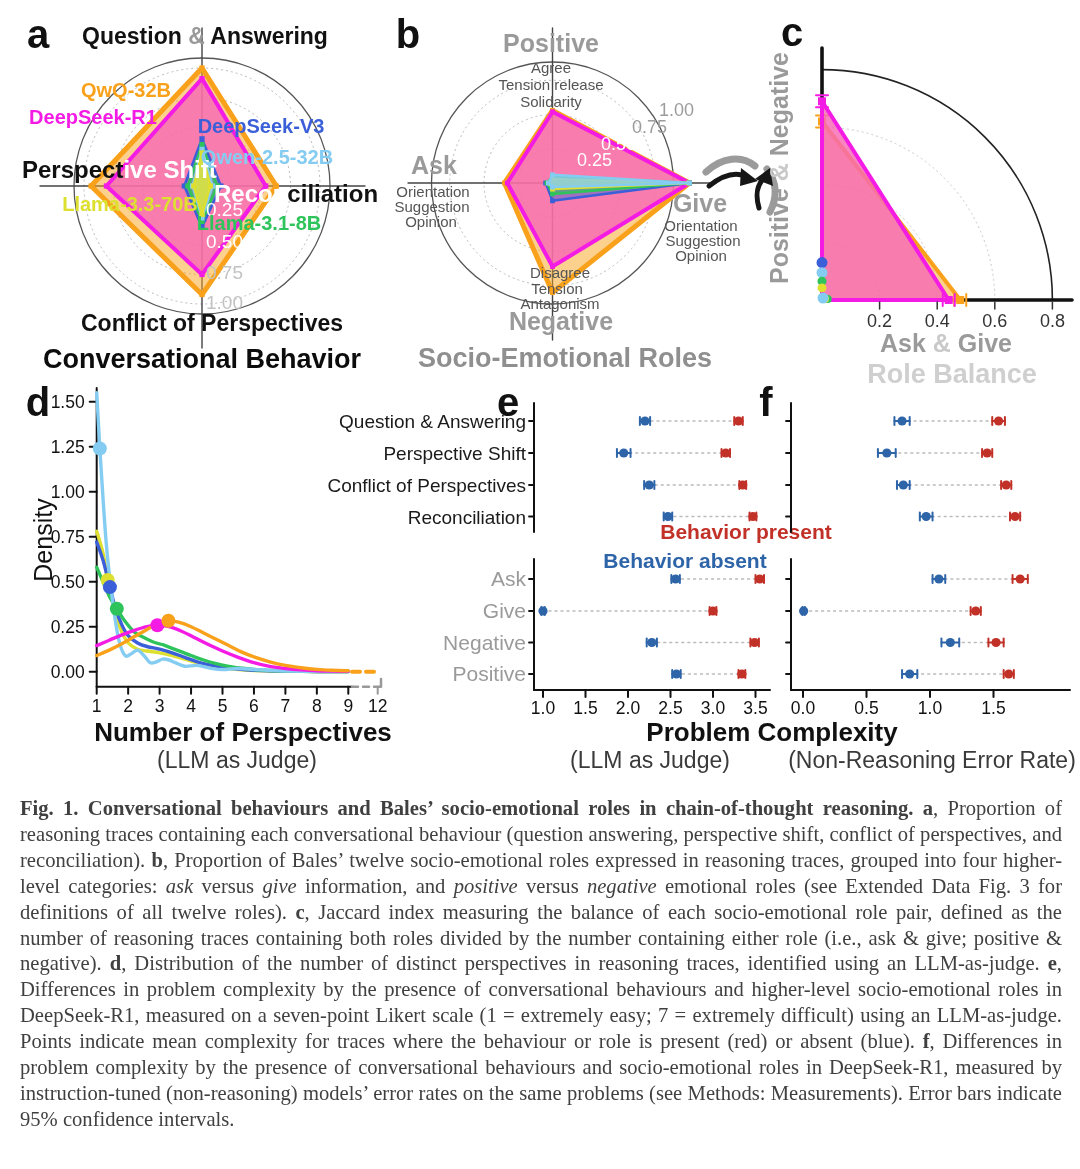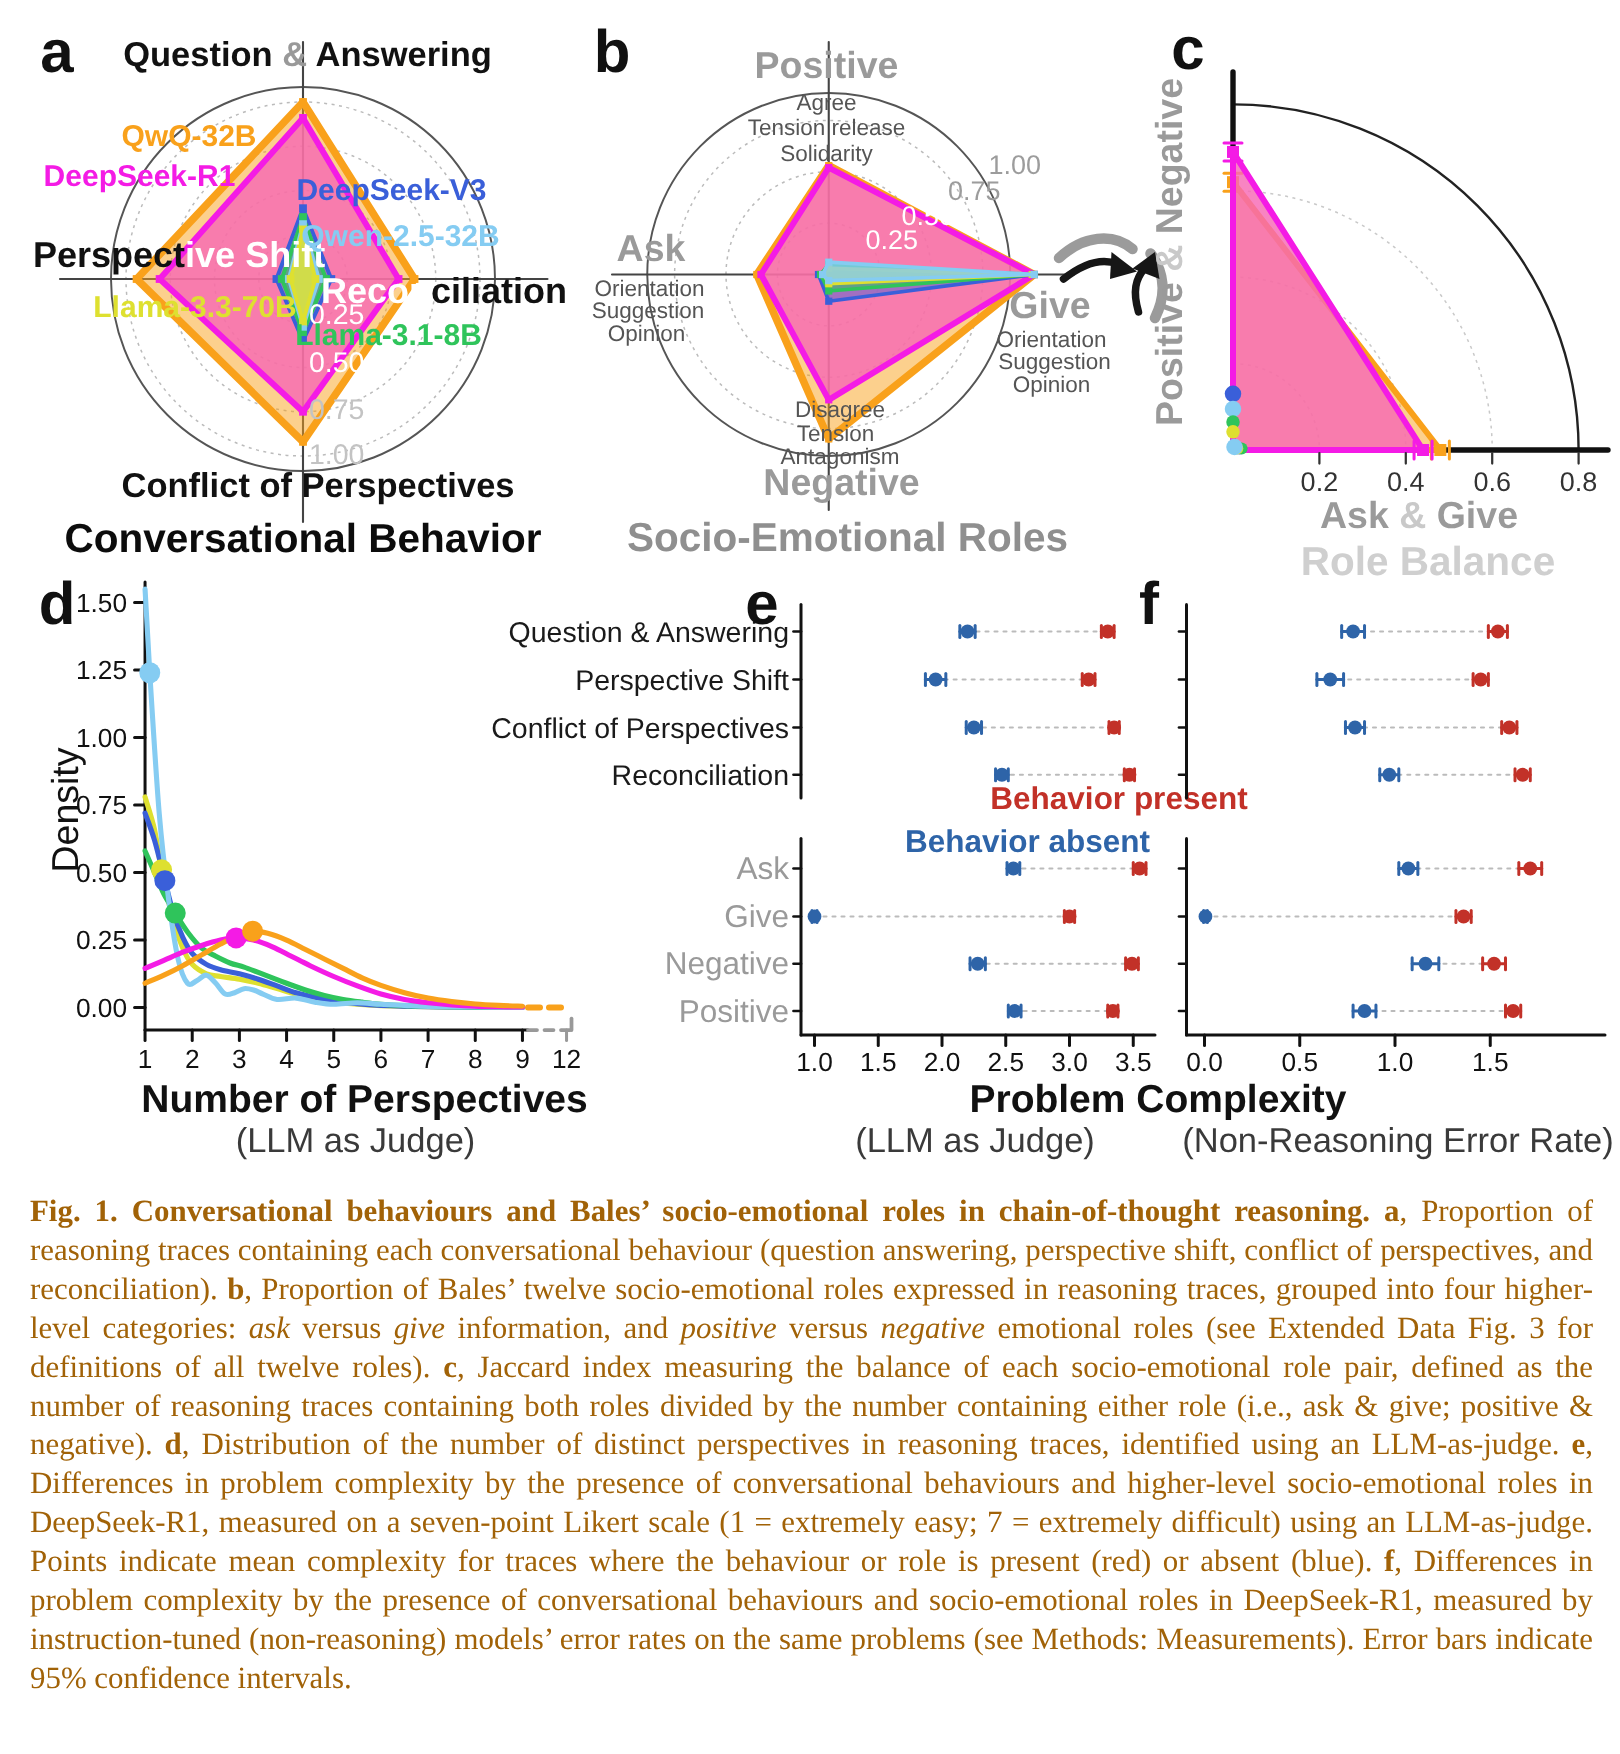--- a/index.html
+++ b/index.html
@@ -1,21 +1,21 @@
 <!DOCTYPE html>
 <html><head>
 <meta charset="utf-8">
 <style>
   html,body{margin:0;padding:0;background:#fff;}
   .fig{position:relative;width:1080px;height:1169px;background:#fff;overflow:hidden;
        font-family:"Liberation Sans",sans-serif;}
   #plots{position:absolute;left:0;top:0;}
   .caption{position:absolute;left:20px;top:796px;width:1042px;
            font-family:"Liberation Serif",serif;font-size:20.6px;line-height:25.9px;
-           color:#a16207;text-align:justify;}
+           color:#404040;text-align:justify;}
   .caption b{font-weight:bold;}
   .caption i{font-style:italic;}
 </style>
 </head>
 <body>
 
 <div class="fig">
   <svg id="plots" width="1080" height="792" viewBox="0 0 1080 792">
       <g>
         <circle cx="202" cy="186" r="128" fill="none" stroke="#555" stroke-width="1.3"></circle>

